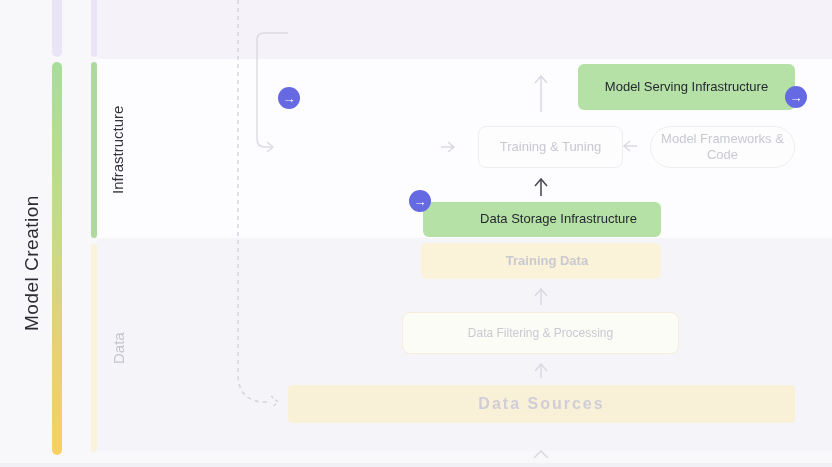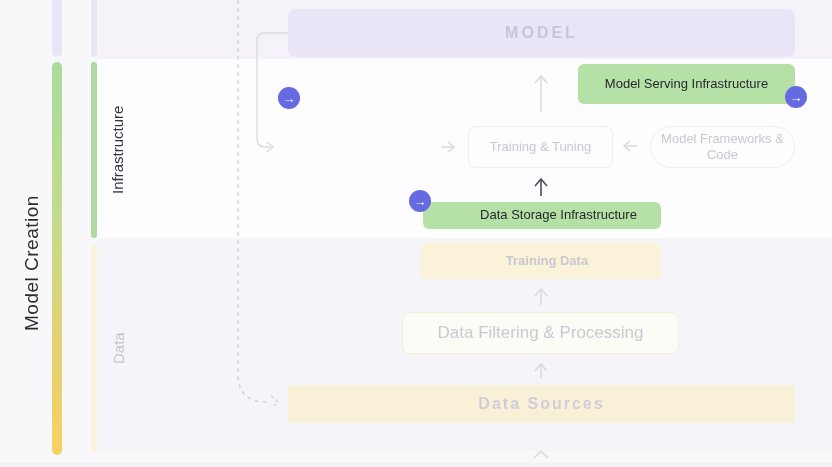--- a/index.html
+++ b/index.html
@@ -31,30 +31,30 @@
   .lbl-creation{left:12px;top:183px;width:40px;height:160px;font-size:19px;font-weight:500;color:#2b2b33;letter-spacing:.5px;}
   .lbl-model{left:101px;top:-88px;width:28px;height:98px;font-size:15px;color:#bcbac9;}
   .lbl-infra{left:103px;top:92px;width:28px;height:116px;font-size:15px;font-weight:500;color:#34353d;}
   .lbl-data{left:104px;top:326px;width:28px;height:44px;font-size:15px;color:#c4c4ce;}
   
   .box{position:absolute;display:flex;align-items:center;justify-content:center;text-align:center;line-height:1.25;}
   .box-model{left:288px;top:9px;width:507px;height:48px;background:#e9e5f6;border-radius:8px;
     font-size:16px;font-weight:700;letter-spacing:3px;color:#c9c4da;}
   .box-green{background:#b5e1a6;border-radius:6px;font-size:13px;font-weight:500;color:#252830;}
   .box-model-storage{left:288px;top:64px;width:217px;height:34px;}
-  .box-model-serving{left:578px;top:64px;width:217px;height:40px;align-items:center;}
-  .box-data-storage{left:423px;top:202px;width:238px;height:27px;padding-left:33px;}
+  .box-model-serving{left:578px;top:64px;width:217px;height:46px;align-items:center;}
+  .box-data-storage{left:423px;top:202px;width:238px;height:35px;padding-left:33px;}
   .box-faded{background:#fdfdfe;border:1px solid #eeeef2;border-radius:8px;font-size:13px;color:#c8c8d2;padding:0 10px;}
   .box-evaluation{left:288px;top:126px;width:145px;height:42px;}
-  .box-training{left:468px;top:126px;width:145px;height:42px;text-align:right;}
+  .box-training{left:478px;top:126px;width:145px;height:42px;text-align:right;}
   .box-frameworks{left:650px;top:126px;width:145px;height:42px;border-radius:21px;}
   .box-training-data{left:421px;top:243px;width:240px;height:36px;background:#faf2d9;border-radius:6px;
     font-size:13px;font-weight:600;color:#c9c9d1;padding-left:12px;}
   .box-data-filtering{left:402px;top:312px;width:277px;height:42px;background:#fcfcf7;border:1px solid #f4eeda;
-    border-radius:8px;font-size:17px;color:#c9c9d1;}
+    border-radius:8px;font-size:12px;color:#c9c9d1;}
   .box-data-sources{left:288px;top:385px;width:507px;height:38px;background:#f8f1d8;border-radius:4px;
     font-size:16px;font-weight:700;letter-spacing:2px;color:#d0cdd8;}
   
   .risk-btn{
     position:absolute;width:22px;height:22px;border-radius:50%;background:#6569e2;
     display:flex;align-items:center;justify-content:center;color:#ffffff;
     font-size:13px;font-weight:700;cursor:pointer;line-height:1;
   }
   .risk-storage{left:278px;top:87px;}
   .risk-serving{left:785px;top:86px;}
@@ -123,23 +123,20 @@
     <g stroke="#d9d9e0" stroke-width="1.5" fill="none">
       <path d="M541,378 L541,365"></path>
         <path d="M535,371 L541,364 L547,371"></path>
     </g>
 
     <g stroke="#d9d9e0" stroke-width="1.5" fill="none">
       <path d="M534,458 L541,451 L548,458"></path>
     </g>
   </svg>
 
-  <div class="box box-model">
-    <span>MODEL</span>
-  </div>
 
   <div class="box box-green box-model-serving">
     <span>Model Serving Infrastructure</span>
   </div>
 
   <div class="box box-faded box-training">
     <span>Training &amp; Tuning</span>
   </div>
   <div class="box box-faded box-frameworks">
     <span>Model Frameworks &amp; Code</span>

